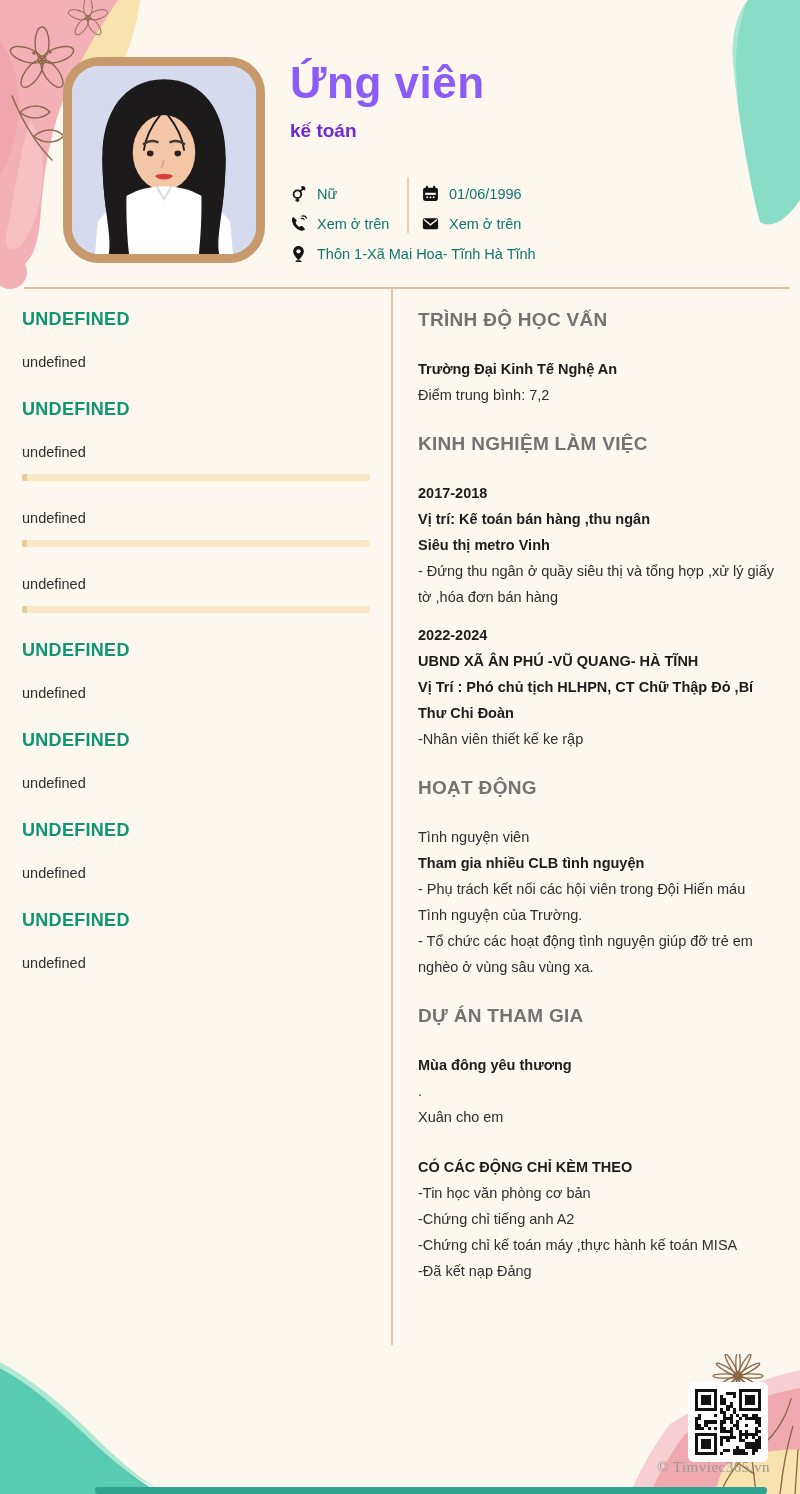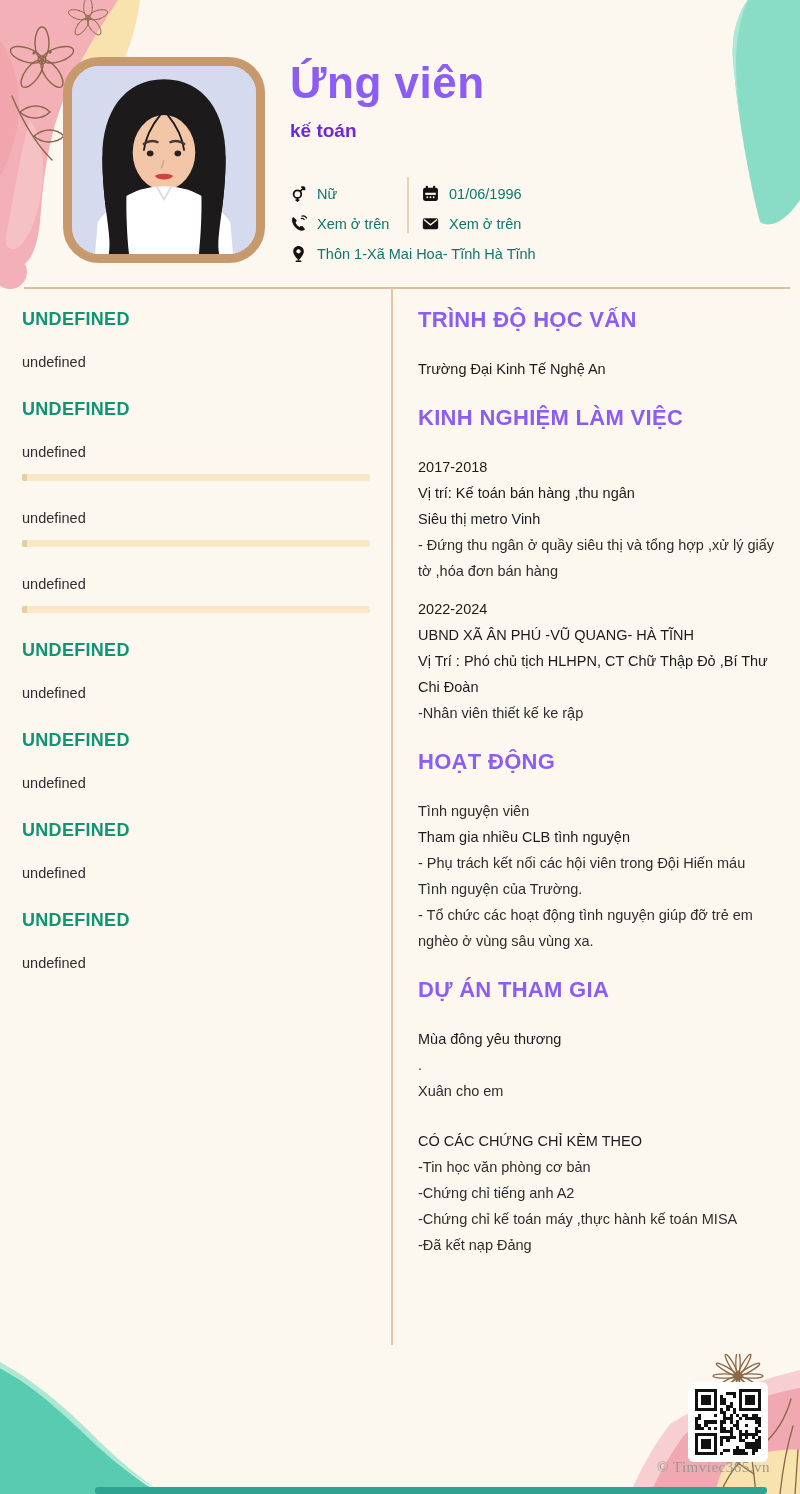--- a/index.html
+++ b/index.html
@@ -34,24 +34,24 @@
 
   .lc-section{margin:0 0 26px 0;}
   .lc-heading{font-size:18px; line-height:22px; font-weight:bold; color:#0F9474;
     letter-spacing:.3px; margin:0 0 22px 0;}
   .lc-text{font-size:14.5px; line-height:20px; color:#2E2E2E; margin:0;}
   .lc-bar{position:relative; height:7px; background:#F8E8C6; border-radius:2px; margin:12px 0 27px 0;}
   .lc-bar:last-child{margin-bottom:20px;}
   .lc-bar-cap{position:absolute; left:0; top:0; width:5px; height:7px; background:#E8CD9E; border-radius:2px 0 0 2px;}
 
   .rc-section{margin:0 0 24px 0;}
-  .rc-heading{font-size:22px; line-height:24px; font-weight:bold; color:#8b5cf6;
+  .rc-heading{font-size:19px; line-height:24px; font-weight:bold; color:#737373;
     letter-spacing:.3px; margin:0 0 24px 0;}
   .rc-line{font-size:14.5px; line-height:26px; color:#2E2E2E; margin:0;}
-  .rc-line.b{font-weight:normal; color:#1C1C1C;}
+  .rc-line.b{font-weight:bold; color:#1C1C1C;}
   .rc-line.gap{margin-top:12px;}
 
   
   .qr-box{position:absolute; left:688px; top:1382px; width:80px; height:80px; background:#ffffff;
     border-radius:6px; z-index:5; display:flex; align-items:center; justify-content:center;}
   .credit{position:absolute; right:30px; top:1459px; font-family:Liberation Serif, serif;
     font-size:15px; letter-spacing:.5px; color:#9A9A9A; z-index:6;}
   .bottom-strip{position:absolute; left:95px; top:1487px; width:672px; height:7px;
     background:#2FA392; border-radius:3px; z-index:7;}
 </style>
@@ -248,20 +248,21 @@
       </div>
       <div class="lc-section">
         <h2 class="lc-heading">UNDEFINED</h2>
         <p class="lc-text">undefined</p>
       </div>
     </div>
   <div id="right-col">
       <div class="rc-section">
         <h2 class="rc-heading">TRÌNH ĐỘ HỌC VẤN</h2>
         <p class="rc-line b">Trường Đại Kinh Tế Nghệ An</p>
+        <p class="rc-line">Điểm trung bình: 7,2</p>
       </div>
       <div class="rc-section">
         <h2 class="rc-heading">KINH NGHIỆM LÀM VIỆC</h2>
         <p class="rc-line b">2017-2018</p>
         <p class="rc-line b">Vị trí: Kế toán bán hàng ,thu ngân</p>
         <p class="rc-line b">Siêu thị metro Vinh</p>
         <p class="rc-line">- Đứng thu ngân ở quầy siêu thị và tổng hợp ,xử lý giấy tờ ,hóa đơn bán hàng</p>
         <p class="rc-line b gap">2022-2024</p>
         <p class="rc-line b">UBND XÃ ÂN PHÚ -VŨ QUANG- HÀ TĨNH</p>
         <p class="rc-line b">Vị Trí : Phó chủ tịch HLHPN, CT Chữ Thập Đỏ ,Bí Thư Chi Đoàn</p>
@@ -274,21 +275,21 @@
         <p class="rc-line">- Phụ trách kết nối các hội viên trong Đội Hiến máu Tình nguyện của Trường.</p>
         <p class="rc-line">- Tổ chức các hoạt động tình nguyện giúp đỡ trẻ em nghèo ở vùng sâu vùng xa.</p>
       </div>
       <div class="rc-section">
         <h2 class="rc-heading">DỰ ÁN THAM GIA</h2>
         <p class="rc-line b">Mùa đông yêu thương</p>
         <p class="rc-line">.</p>
         <p class="rc-line">Xuân cho em</p>
       </div>
       <div class="rc-section">
-        <p class="rc-line b">CÓ CÁC CHỨNG CHỈ KÈM THEO</p>
+        <p class="rc-line b">CÓ CÁC ĐỘNG CHỈ KÈM THEO</p>
         <p class="rc-line">-Tin học văn phòng cơ bản</p>
         <p class="rc-line">-Chứng chỉ tiếng anh A2</p>
         <p class="rc-line">-Chứng chỉ kế toán máy ,thực hành kế toán MISA</p>
         <p class="rc-line">-Đã kết nạp Đảng</p>
       </div>
     </div>
 
   <div class="qr-box">
     <svg id="qr-svg" width="66" height="66" viewBox="0 0 63 63" shape-rendering="crispEdges">
         <rect x="0" y="0" width="3" height="3" fill="#111"></rect>

